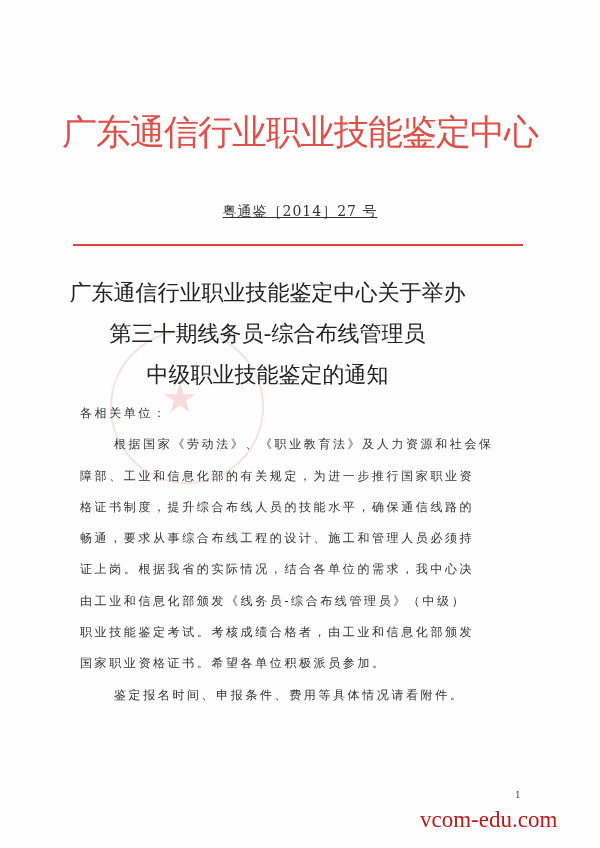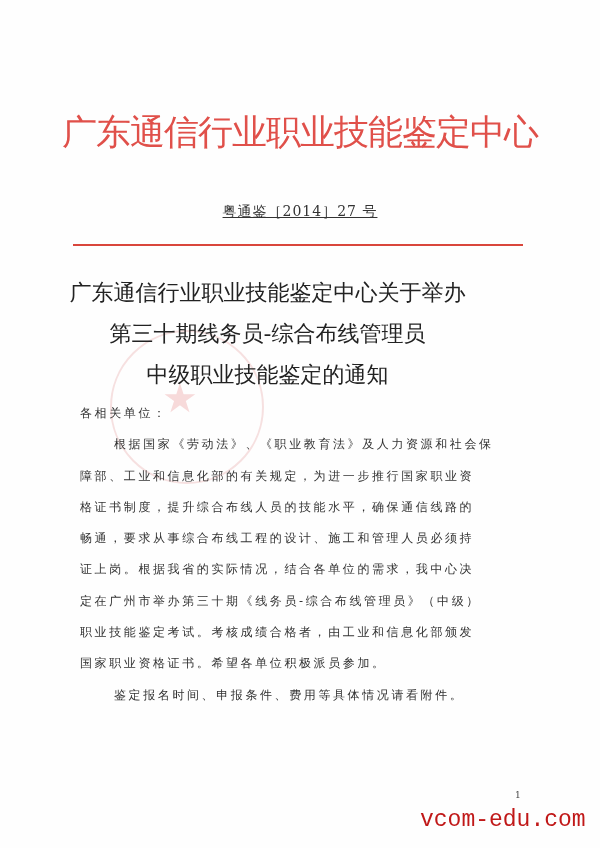--- a/index.html
+++ b/index.html
@@ -44,21 +44,21 @@
   }
   .seal-star {
     position: absolute; left: 162px; top: 378px; font-size: 40px;
     color: rgba(225,90,90,0.22); pointer-events: none; line-height: 40px;
   }
   .page-num {
     position: absolute; left: 515px; top: 790px; font-size: 9px; color: #444;
   }
   .watermark {
     position: absolute; left: 420px; top: 807px; font-size: 23px;
-    color: #c01818; font-family: Liberation Mono, monospace; letter-spacing: 0px;
+    color: #c01818; font-family: Liberation Serif, serif; letter-spacing: 0px;
   }
 </style>
 </head>
 <body>
 
 <div class="page">
 
   <div class="org-title">广东通信行业职业技能鉴定中心</div>
 
   <div class="doc-number">粤通鉴［2014］27 号</div>
@@ -74,21 +74,21 @@
     <div>中级职业技能鉴定的通知</div>
   </div>
 
   <div class="body-text">
     <div class="line">各相关单位：</div>
     <div class="line indent">根据国家《劳动法》、《职业教育法》及人力资源和社会保</div>
     <div class="line">障部、工业和信息化部的有关规定，为进一步推行国家职业资</div>
     <div class="line">格证书制度，提升综合布线人员的技能水平，确保通信线路的</div>
     <div class="line">畅通，要求从事综合布线工程的设计、施工和管理人员必须持</div>
     <div class="line">证上岗。根据我省的实际情况，结合各单位的需求，我中心决</div>
-    <div class="line">定在广州市举办第三十期《线务员-综合布线管理员》（中级）</div>
+    <div class="line">由工业和信息化部颁发《线务员-综合布线管理员》（中级）</div>
     <div class="line">职业技能鉴定考试。考核成绩合格者，由工业和信息化部颁发</div>
     <div class="line">国家职业资格证书。希望各单位积极派员参加。</div>
     <div class="line indent">鉴定报名时间、申报条件、费用等具体情况请看附件。</div>
   </div>
 
   <div class="page-num">1</div>
 
   <div class="watermark">vcom-edu.com</div>
 </div>
 

